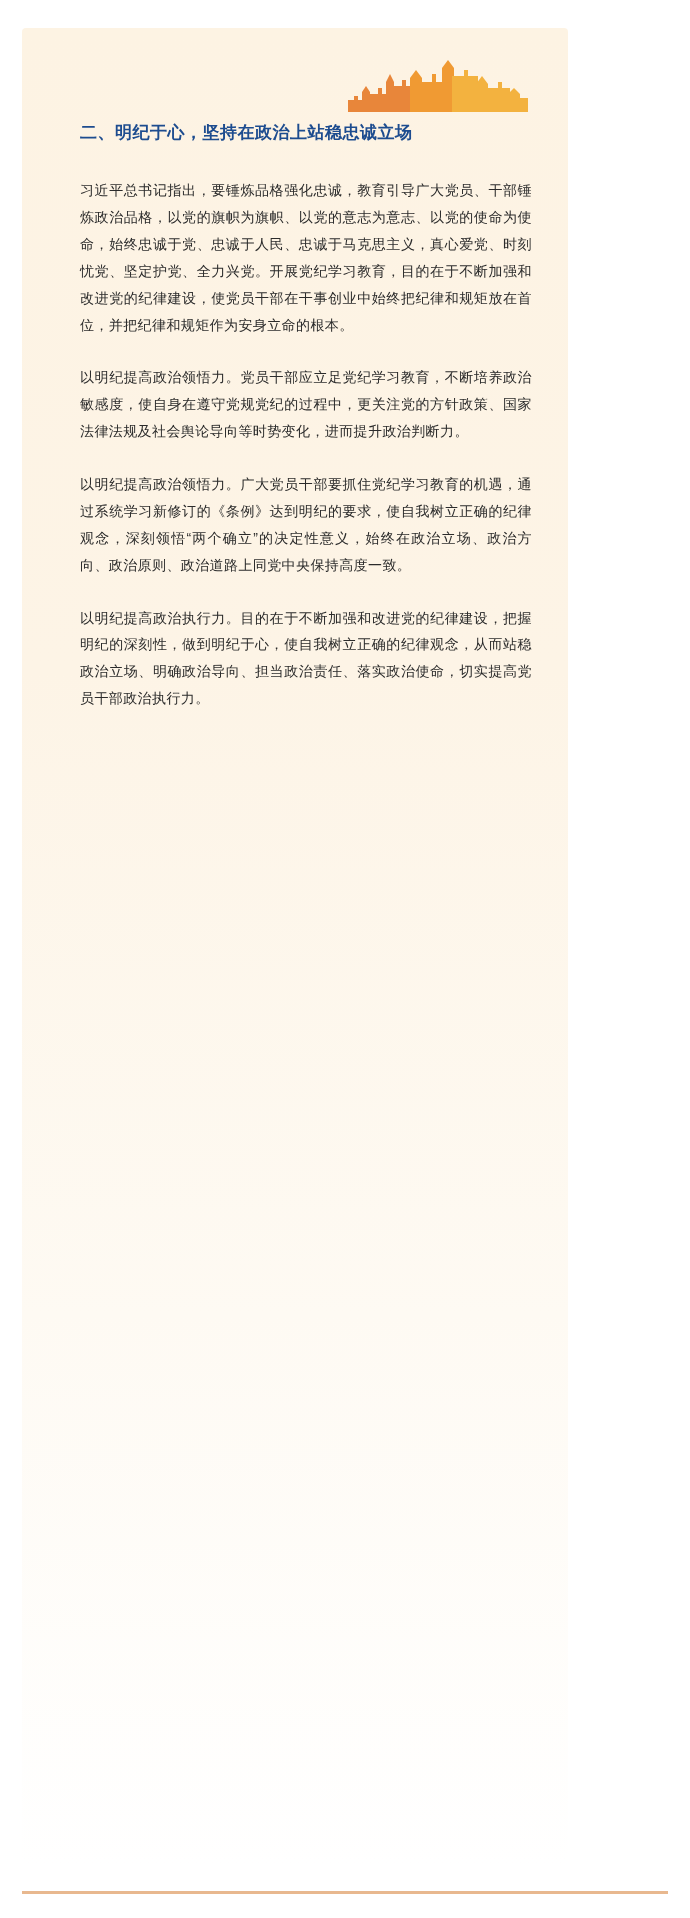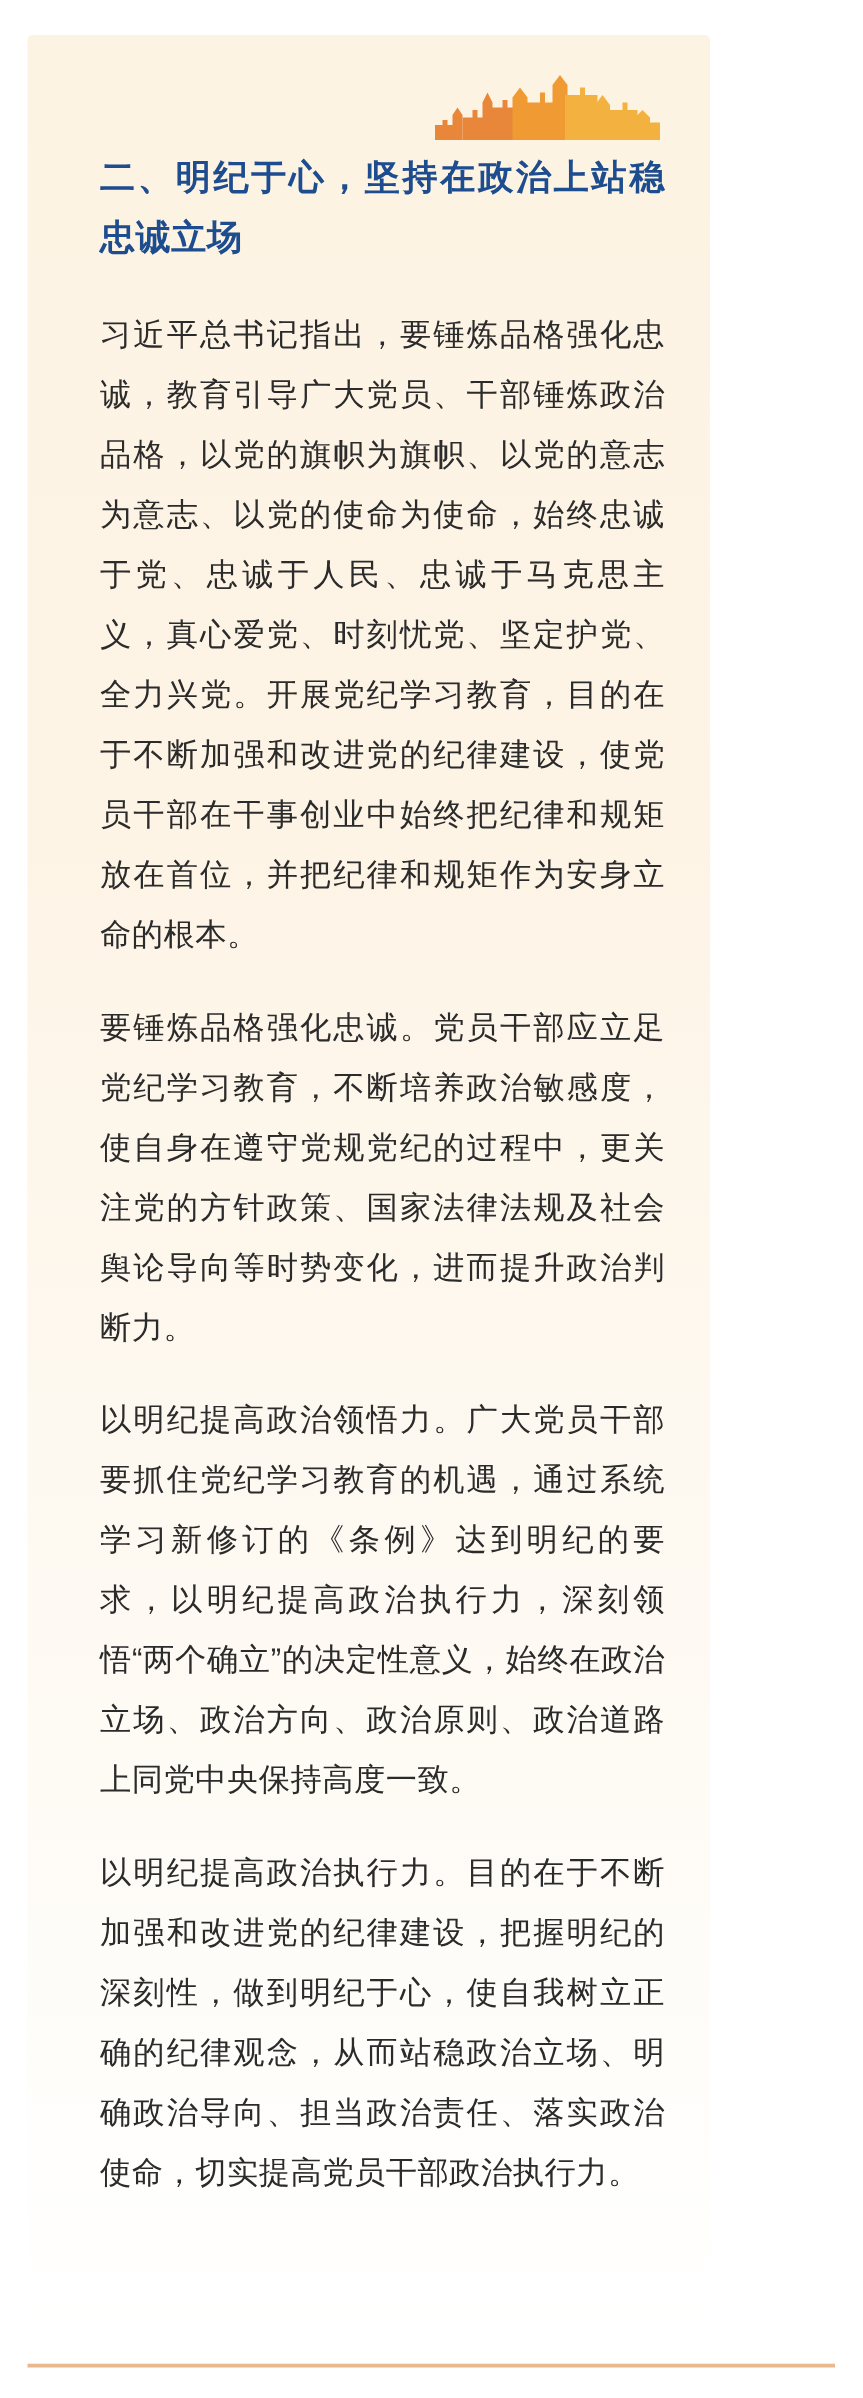--- a/index.html
+++ b/index.html
@@ -37,30 +37,30 @@
     width: 180px;
     height: 56px;
   }
   .content {
     position: absolute;
     left: 58px;
     top: 90px;
     width: 452px;
   }
   .heading {
-    font-size: 28px;
+    font-size: 17px;
     font-weight: bold;
     color: #1d4c8f;
     line-height: 1.72;
     letter-spacing: 0.5px;
     margin: 0 0 30px 0;
     text-align: justify;
   }
   .para {
-    font-size: 25px;
+    font-size: 14px;
     color: #2b2b2b;
     line-height: 1.92;
     letter-spacing: 0.4px;
     text-align: justify;
     text-justify: inter-ideograph;
     margin: 16px 0 26px 0;
   }
   .para:last-child {
     margin-bottom: 0;
   }
@@ -101,22 +101,22 @@
           <path d="M138,56 L138,32 L150,32 L150,26 L154,26 L154,32 L162,32 L162,56 Z"></path>
           <path d="M160,56 L160,38 L166,32 L172,38 L172,56 Z"></path>
           <path d="M170,56 L170,42 L180,42 L180,56 Z"></path>
         </g>
       </svg>
     </div>
 
     <div class="content">
       <h2 class="heading">二、明纪于心，坚持在政治上站稳忠诚立场</h2>
       <p class="para">习近平总书记指出，要锤炼品格强化忠诚，教育引导广大党员、干部锤炼政治品格，以党的旗帜为旗帜、以党的意志为意志、以党的使命为使命，始终忠诚于党、忠诚于人民、忠诚于马克思主义，真心爱党、时刻忧党、坚定护党、全力兴党。开展党纪学习教育，目的在于不断加强和改进党的纪律建设，使党员干部在干事创业中始终把纪律和规矩放在首位，并把纪律和规矩作为安身立命的根本。</p>
-      <p class="para">要锤炼品格强化忠诚。党员干部应立足党纪学习教育，不断培养政治敏感度，使自身在遵守党规党纪的过程中，更关注党的方针政策、国家法律法规及社会舆论导向等时势变化，进而提升政治判断力。</p>
-      <p class="para">以明纪提高政治领悟力。广大党员干部要抓住党纪学习教育的机遇，通过系统学习新修订的《条例》达到明纪的要求，以明纪提高政治执行力，深刻领悟“两个确立”的决定性意义，始终在政治立场、政治方向、政治原则、政治道路上同党中央保持高度一致。</p>
+      <p class="para">以明纪提高政治领悟力。党员干部应立足党纪学习教育，不断培养政治敏感度，使自身在遵守党规党纪的过程中，更关注党的方针政策、国家法律法规及社会舆论导向等时势变化，进而提升政治判断力。</p>
+      <p class="para">以明纪提高政治领悟力。广大党员干部要抓住党纪学习教育的机遇，通过系统学习新修订的《条例》达到明纪的要求，使自我树立正确的纪律观念，深刻领悟“两个确立”的决定性意义，始终在政治立场、政治方向、政治原则、政治道路上同党中央保持高度一致。</p>
       <p class="para">以明纪提高政治执行力。目的在于不断加强和改进党的纪律建设，把握明纪的深刻性，做到明纪于心，使自我树立正确的纪律观念，从而站稳政治立场、明确政治导向、担当政治责任、落实政治使命，切实提高党员干部政治执行力。</p>
     </div>
 
   </div>
 
   <div class="bottom-rule"></div>
 
 </div>
 
 </body></html>

